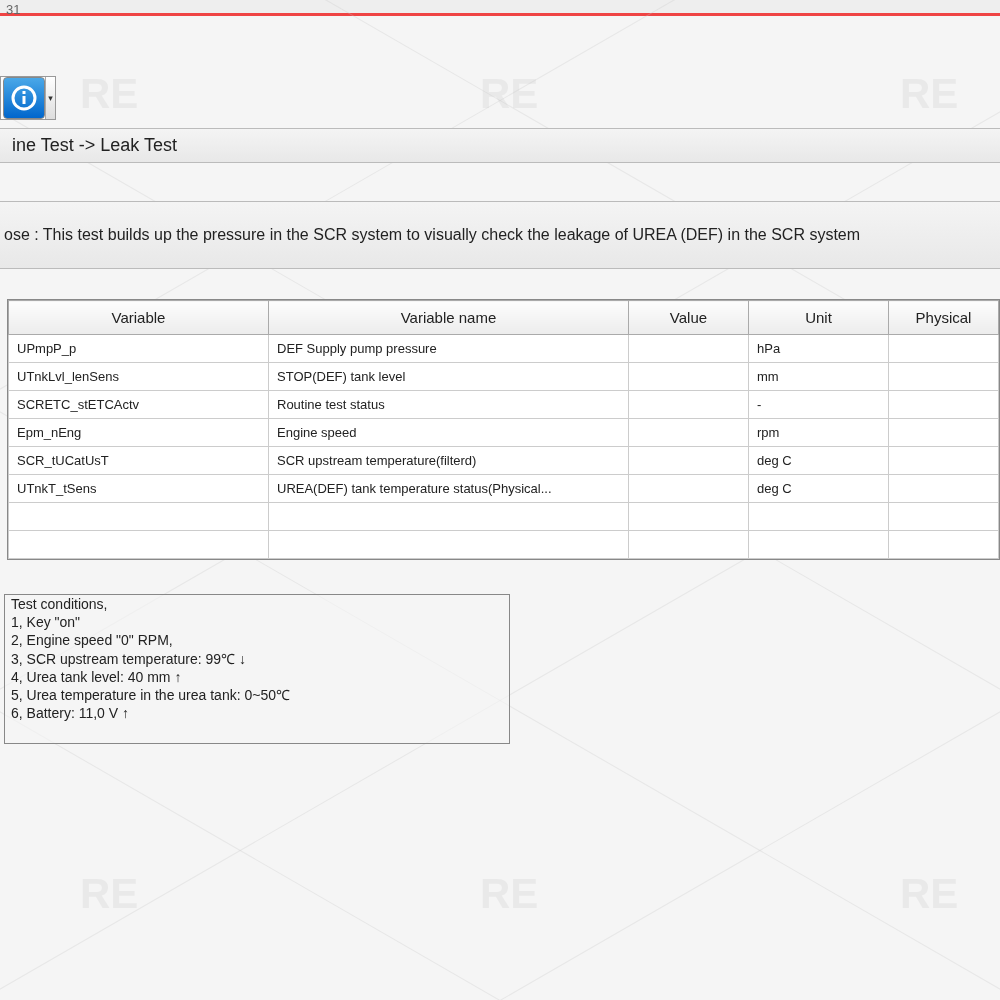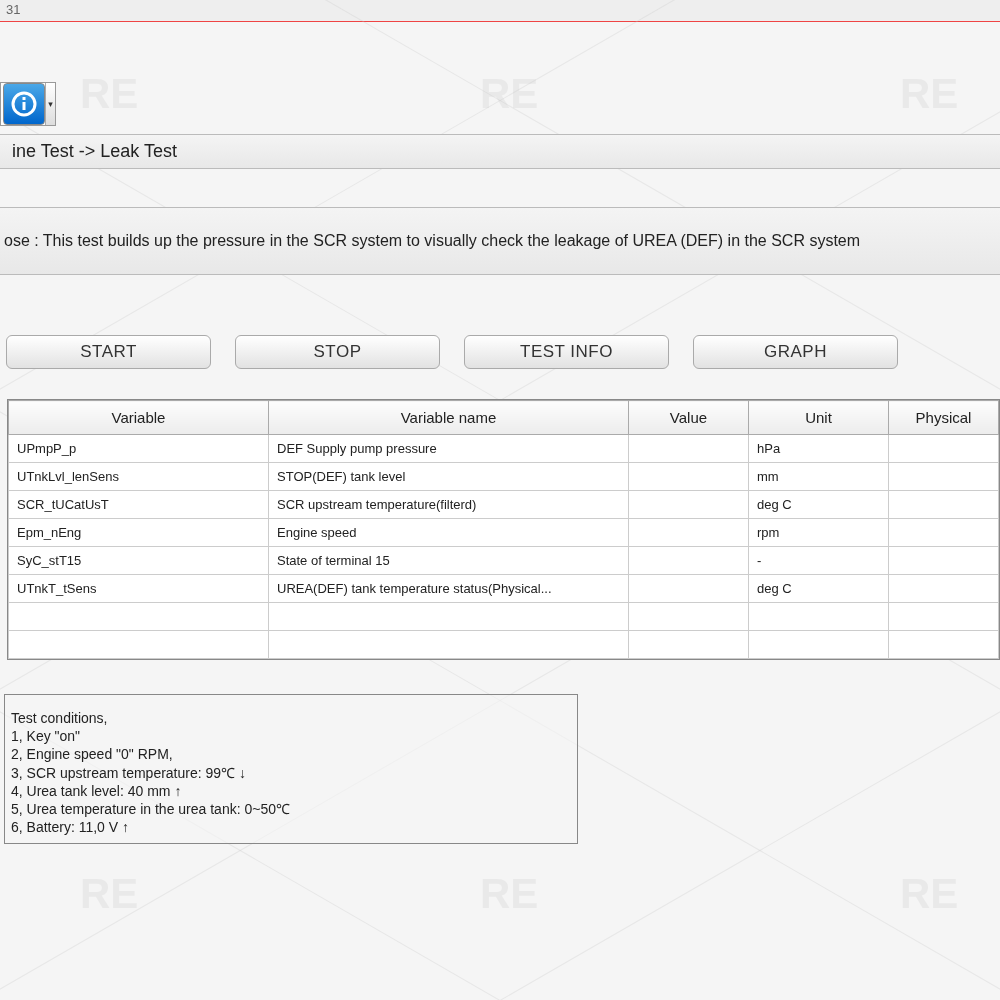--- a/index.html
+++ b/index.html
@@ -31,22 +31,22 @@
   }
   .top-num {
     position: absolute;
     top: 0;
     left: 0;
     padding: 2px 6px;
     font-size: 13px;
     color: #666;
   }
   .top-bar {
-    height: 22px;
-    border-bottom: 1px solid #ef4444;
+    height: 16px;
+    border-bottom: 3px solid #ef4444;
     background: #eee;
   }
   .toolbar-area {
     padding-top: 60px;
     padding-left: 0px;
     position: relative;
     z-index: 1;
   }
   .info-icon {
     width: 42px;
@@ -147,25 +147,25 @@
     text-overflow: ellipsis;
   }
   .col-var { width: 260px; }
   .col-name { width: 360px; }
   .col-val { width: 120px; }
   .col-unit { width: 140px; }
   .col-cond { width: 110px; }
   .conditions-box {
     margin-top: 34px;
     margin-left: 4px;
-    width: 574px;
+    width: 506px;
     height: 150px;
     border: 1px solid #888;
     background: rgba(245,245,245,0.6);
-    padding: 14px 6px;
+    padding: 0 6px;
     font-size: 14px;
     line-height: 1.3;
     white-space: pre-line;
     position: relative;
     z-index: 1;
   }
 </style>
 </head>
 <body>
 
@@ -200,26 +200,20 @@
           <rect x="11.5" y="6" width="3" height="3" fill="white"></rect>
         </svg>
     </div>
     <div class="dropdown-nub">▾</div>
   </div>
 
   <div class="breadcrumb-bar">ine Test -&gt; Leak Test</div>
 
   <div class="purpose-bar">ose : This test builds up the pressure in the SCR system to visually check the leakage of UREA (DEF) in the SCR system</div>
 
-  <div class="button-row">
-    <button class="action-btn">START</button>
-    <button class="action-btn">STOP</button>
-    <button class="action-btn">TEST INFO</button>
-    <button class="action-btn">GRAPH</button>
-  </div>
 
   <div class="table-wrap">
     <table>
       <colgroup>
         <col class="col-var">
           <col class="col-name">
           <col class="col-val">
           <col class="col-unit">
           <col class="col-cond">
       </colgroup>
@@ -241,38 +235,38 @@
             <td></td>
           </tr>
           <tr>
             <td>UTnkLvl_lenSens</td>
             <td>STOP(DEF) tank level</td>
             <td></td>
             <td>mm</td>
             <td></td>
           </tr>
           <tr>
+            <td>SCRETC_stETCActv</td>
+            <td>Routine test status</td>
+            <td></td>
+            <td>-</td>
+            <td></td>
+          </tr>
+          <tr>
+            <td>Epm_nEng</td>
+            <td>Engine speed</td>
+            <td></td>
+            <td>rpm</td>
+            <td></td>
+          </tr>
+          <tr>
             <td>SCR_tUCatUsT</td>
             <td>SCR upstream temperature(filterd)</td>
             <td></td>
             <td>deg C</td>
-            <td></td>
-          </tr>
-          <tr>
-            <td>Epm_nEng</td>
-            <td>Engine speed</td>
-            <td></td>
-            <td>rpm</td>
-            <td></td>
-          </tr>
-          <tr>
-            <td>SyC_stT15</td>
-            <td>State of terminal 15</td>
-            <td></td>
-            <td>-</td>
             <td></td>
           </tr>
           <tr>
             <td>UTnkT_tSens</td>
             <td>UREA(DEF) tank temperature status(Physical...</td>
             <td></td>
             <td>deg C</td>
             <td></td>
           </tr>
           <tr>

